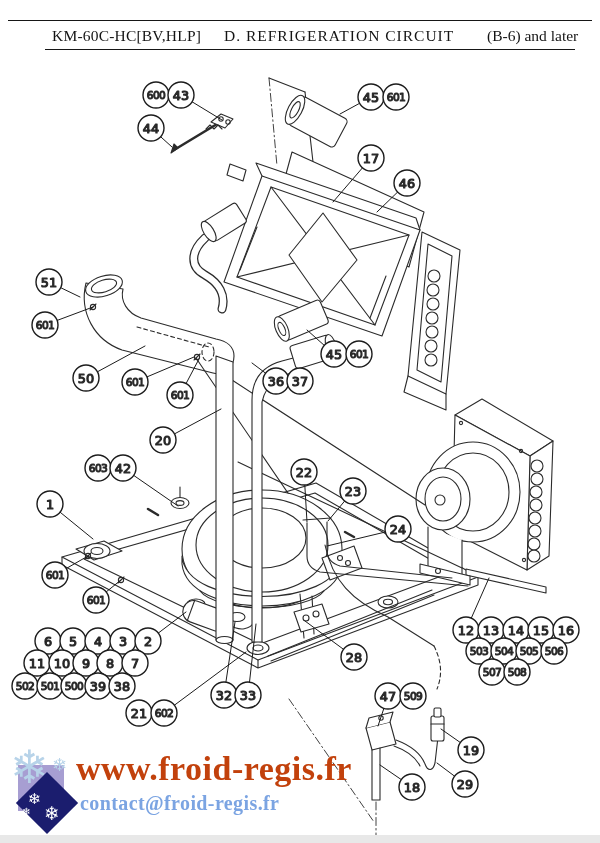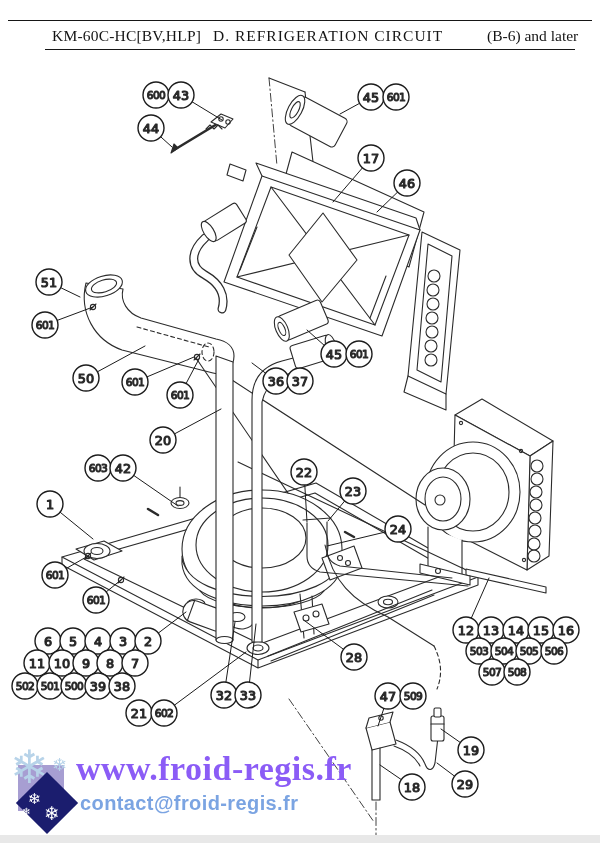--- a/index.html
+++ b/index.html
@@ -3,35 +3,35 @@
 <meta charset="utf-8">
 <style>
   html,body{margin:0;padding:0;background:#e8e8e8;}
   .page{position:relative;width:600px;height:835px;background:#ffffff;overflow:hidden;
         font-family:"Liberation Serif",serif;}
   
   .top-rule{position:absolute;left:8px;width:584px;top:20px;border-top:1.6px solid #161616;}
   .hdr-rule{position:absolute;left:45px;width:530px;top:49px;border-top:1.6px solid #161616;}
   .hdr{position:absolute;top:27px;font-size:15.5px;color:#141414;white-space:nowrap;}
   .hdr-model{left:52px;letter-spacing:.2px;}
-  .hdr-title{left:213px;letter-spacing:1px;}
+  .hdr-title{left:224px;letter-spacing:1px;}
   .hdr-rev{left:487px;}
   
   svg.diagram{position:absolute;left:0;top:0;}
   .art{stroke:#2b2b2b;fill:none;stroke-width:1.1;stroke-linejoin:round;stroke-linecap:round;}
   .dashdot{stroke-dasharray:8 3 1.5 3;stroke-width:.9;}
   .dash{stroke-dasharray:4 3;}
   .balloon-circle{fill:#fff;stroke:#1c1c1c;stroke-width:1.4;}
   .balloon-text{font-family:"DejaVu Sans",sans-serif;font-size:12.8px;fill:#101010;text-anchor:middle;}
   .balloon-text.small{font-size:10.6px;letter-spacing:-.6px;}
   .leader{stroke:#1c1c1c;stroke-width:1;}
   
   .site{position:absolute;left:76px;top:750px;font-family:"Liberation Serif",serif;
-        font-weight:bold;font-size:34px;color:#8b5cf6;letter-spacing:.5px;white-space:nowrap;}
-  .email{position:absolute;left:80px;top:792px;font-family:Liberation Sans, sans-serif;
+        font-weight:bold;font-size:34px;color:#c2410c;letter-spacing:.5px;white-space:nowrap;}
+  .email{position:absolute;left:80px;top:792px;font-family:Liberation Serif, serif;
         font-weight:bold;font-size:20px;color:#7ba4e2;letter-spacing:.4px;white-space:nowrap;}
   .logo{position:absolute;left:12px;top:748px;width:68px;height:86px;}
   .logo .square{position:absolute;left:6px;top:17px;width:46px;height:46px;background:#a79ed2;}
   .logo .flake-big{position:absolute;left:-2px;top:-8px;font-size:46px;color:#b7d3e9;
         font-family:"DejaVu Sans",sans-serif;}
   .logo .flake-mid{position:absolute;left:40px;top:6px;font-size:18px;color:#b7d3e9;
         font-family:"DejaVu Sans",sans-serif;}
   .logo .diamond{position:absolute;left:13px;top:33px;width:44px;height:44px;background:#1b1d6e;
         transform:rotate(45deg);}
   .logo .wf{position:absolute;color:#ffffff;font-family:"DejaVu Sans",sans-serif;}

